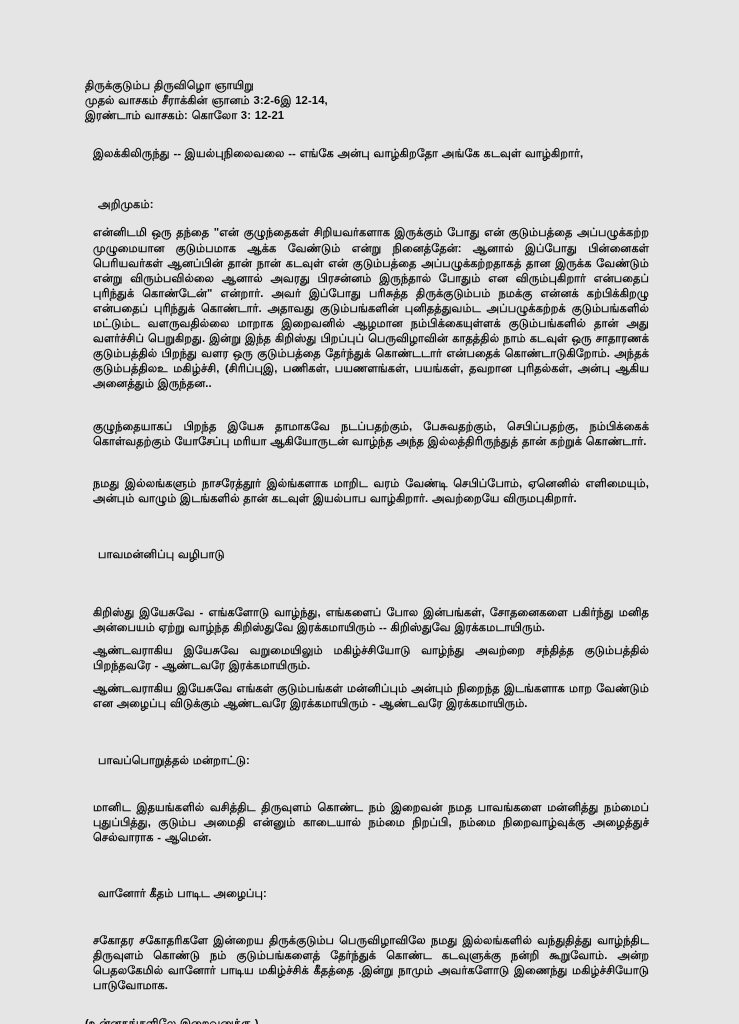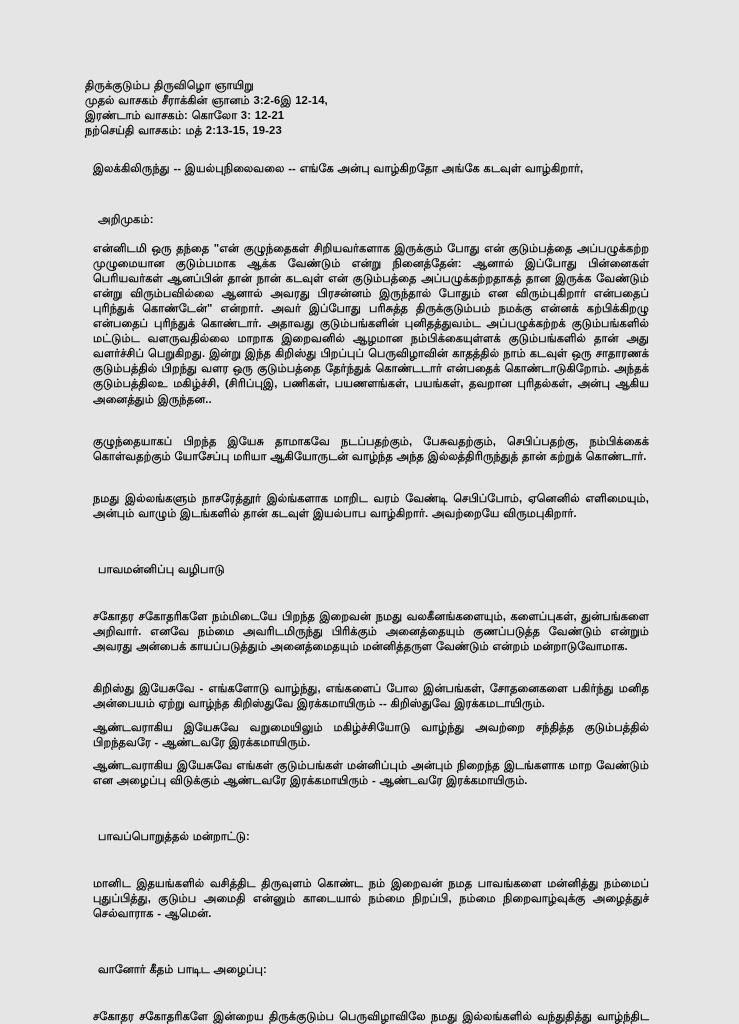--- a/index.html
+++ b/index.html
@@ -60,21 +60,20 @@
 </head>
 <body>
 
 <div id="page">
   <div id="doc-body">
 
     <div class="blk">
       <div class="head-line">திருக்குடும்ப திருவிழாெ  ஞாயிறு</div>
       <div class="head-line">முதல் வாசகம் சீராக்கின் ஞானம் 3:2-6இ  12-14,</div>
       <div class="head-line">இரண்டாம் வாசகம்: கொலோ 3: 12-21</div>
-      <div class="head-line">நற்செய்தி வாசகம்: மத்  2:13-15,  19-23</div>
     </div>
 
     <div class="gap-md"></div>
 
     <div class="blk">
       <p class="para">இலக்கிலிருந்து -- இயல்புநிலைவலை -- எங்கே  அன்பு வாழ்கிறதோ  அங்கே கடவுள் வாழ்கிறார்,</p>
     </div>
 
     <div class="gap-md"></div>
 
@@ -85,21 +84,20 @@
       <p class="para">குழுந்தையாகப் பிறந்த இயேசு தாமாகவே நடப்பதற்கும், பேசுவதற்கும், செபிப்பதற்கு, நம்பிக்கைக் கொள்வதற்கும் யோசேப்பு மரியா ஆகியோருடன் வாழ்ந்த அந்த இல்லத்திரிருந்துத் தான் கற்றுக் கொண்டார்.</p>
       <div class="gap-sm"></div>
       <p class="para">நமது இல்லங்களும் நாசரேத்தூர் இல்ங்களாக மாறிட வரம் வேண்டி செபிப்போம், ஏனெனில் எளிமையும், அன்பும் வாழும் இடங்களில் தான் கடவுள் இயல்பாப வாழ்கிறார்.  அவற்றையே விருமபுகிறார்.</p>
     </div>
 
     <div class="gap-lg"></div>
 
     <div class="blk">
       <p class="sec-head">பாவமன்னிப்பு வழிபாடு</p>
       <div class="gap-sm"></div>
-      <p class="para">சகோதர சகோதரிகளே நம்மிடையே பிறந்த இறைவன் நமது வலகீனங்களையும், களைப்புகள், துன்பங்களை அறிவார்.   எனவே  நம்மை  அவரிடமிருந்து  பிரிக்கும் அனைத்தையும்  குணப்படுத்த வேண்டும் என்றும்  அவரது  அன்பைக்  காயப்படுத்தும் அனைத்மைதயும் மன்னித்தருள வேண்டும் என்றம் மன்றாடுவோமாக.</p>
       <div class="gap-sm"></div>
       <p class="para">கிறிஸ்து இயேசுவே - எங்களோடு வாழ்ந்து, எங்களைப் போல இன்பங்கள், சோதனைகளை பகிர்ந்து மனித அன்பையம் ஏற்று வாழ்ந்த கிறிஸ்துவே இரக்கமாயிரும் -- கிறிஸ்துவே இரக்கமடாயிரும்.</p>
       <p class="para">ஆண்டவராகிய இயேசுவே வறுமையிலும் மகிழ்ச்சியோடு வாழ்ந்து அவற்றை சந்தித்த குடும்பத்தில் பிறந்தவரே -  ஆண்டவரே இரக்கமாயிரும்.</p>
       <p class="para">ஆண்டவராகிய இயேசுவே  எங்கள் குடும்பங்கள் மன்னிப்பும் அன்பும் நிறைந்த இடங்களாக மாற வேண்டும் என அழைப்பு விடுக்கும் ஆண்டவரே இரக்கமாயிரும் - ஆண்டவரே இரக்கமாயிரும்.</p>
     </div>
 
     <div class="gap-lg"></div>
 
     <div class="blk">
       <p class="sec-head">பாவப்பொறுத்தல் மன்றாட்டு:</p>

